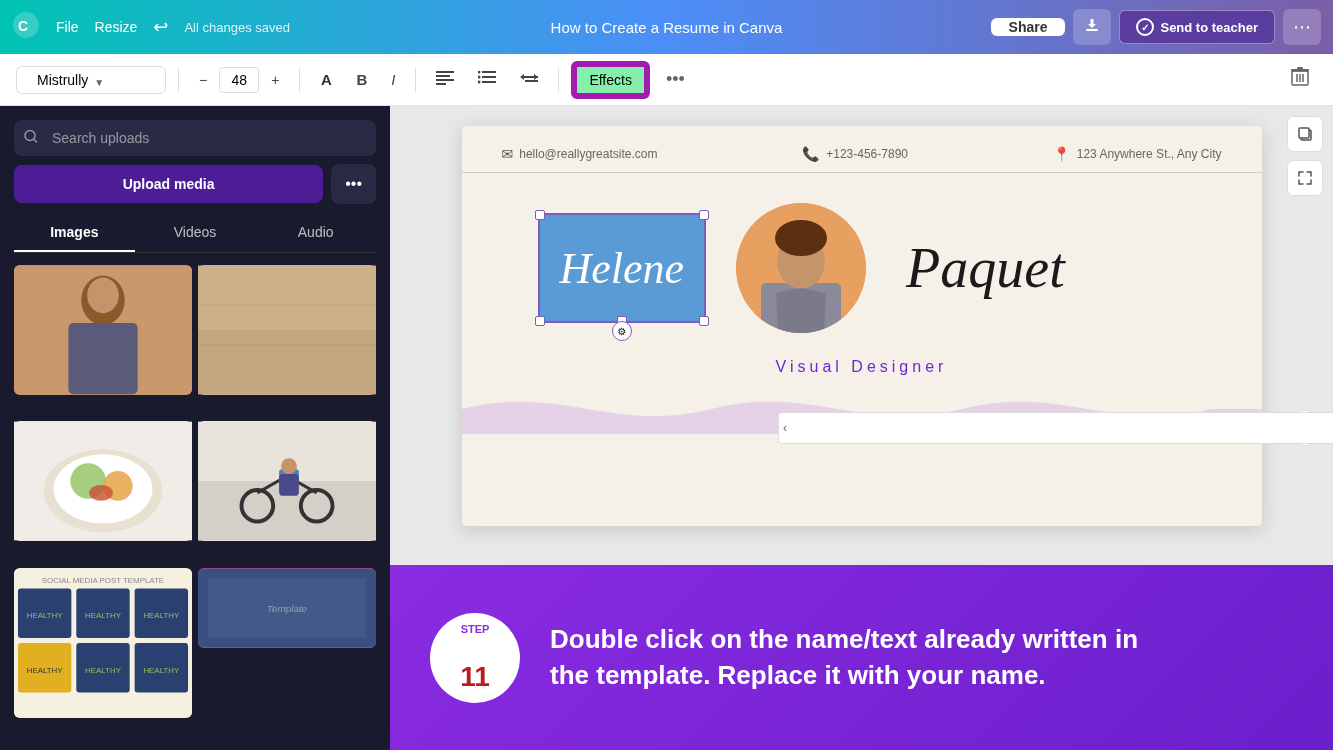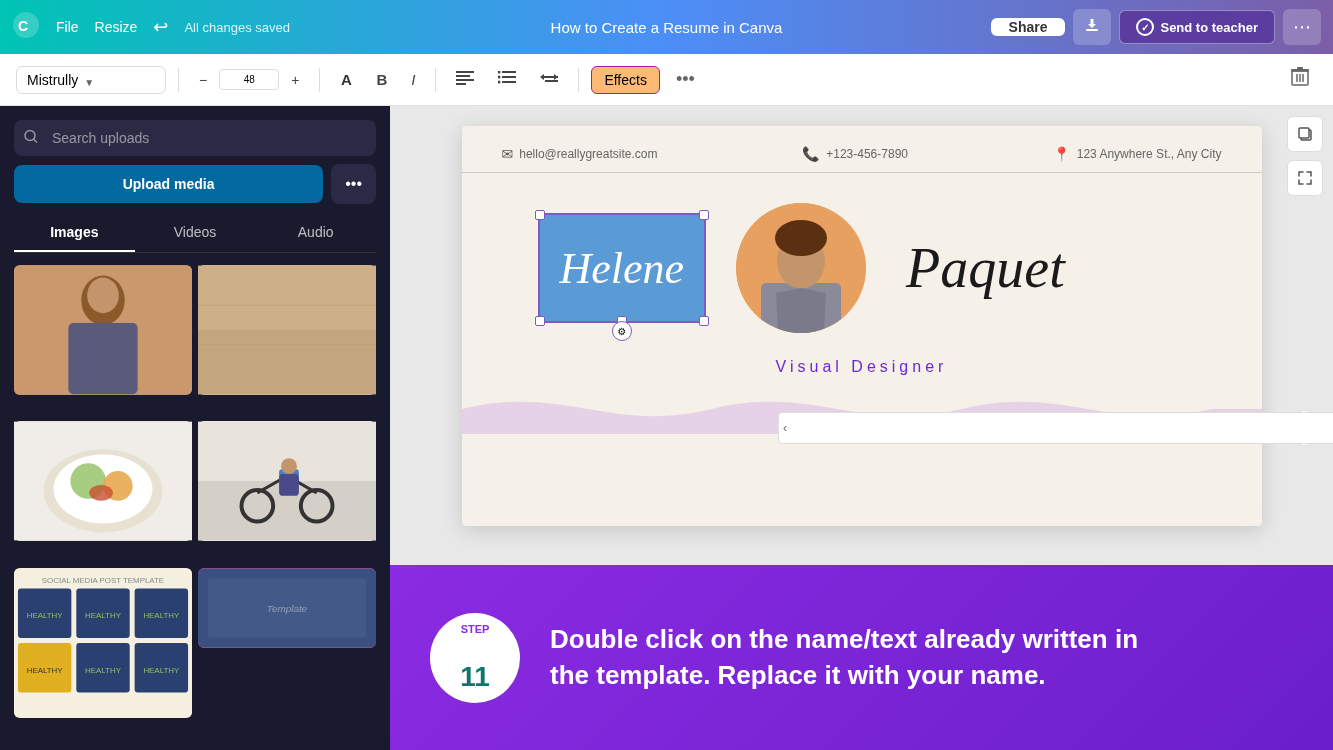--- a/index.html
+++ b/index.html
@@ -31,42 +31,42 @@
     
     .toolbar {
       height: 52px;
       background: white;
       border-bottom: 1px solid #e0e0e0;
       display: flex;
       align-items: center;
       padding: 0 16px;
       gap: 8px;
     }
-    .font-select { display: flex; align-items: flex-end; gap: 6px; border: 1px solid #ddd; border-radius: 6px; padding: 5px 10px; font-size: 14px; min-width: 150px; cursor: pointer; }
+    .font-select { display: flex; align-items: flex-end; gap: 6px; border: 1px solid #ddd; border-radius: 6px; padding: 5px 20px; font-size: 14px; min-width: 150px; cursor: pointer; }
     .font-chevron { font-size: 10px; color: #666; }
     .toolbar-divider { width: 1px; height: 24px; background: #ddd; margin: 0 4px; }
     .toolbar-btn { border: none; background: none; padding: 5px 8px; font-size: 14px; cursor: pointer; color: #444; border-radius: 4px; }
     .font-size-ctrl { display: flex; align-items: center; gap: 4px; }
-    .font-size-input { width: 60px; text-align: center; border: 1px solid #ddd; border-radius: 4px; padding: 4px; font-size: 10px; }
+    .font-size-input { width: 40px; text-align: center; border: 1px solid #ddd; border-radius: 4px; padding: 4px; font-size: 14px; }
     .text-color-btn { width: 28px; height: 28px; border: none; background: none; cursor: pointer; display: flex; flex-direction: column; align-items: center; }
-    .effects-btn { border: 1px solid #a21caf; border-radius: 6px; padding: 5px 12px; font-size: 14px; cursor: pointer; background: #fdba74; }
+    .effects-btn { border: 6px solid #a21caf; border-radius: 6px; padding: 5px 12px; font-size: 14px; cursor: pointer; background: #86efac; }
     .toolbar-more { border: none; background: none; padding: 5px 8px; font-size: 18px; cursor: pointer; color: #666; }
     .trash-btn { border: none; background: none; padding: 5px 8px; font-size: 18px; cursor: pointer; color: #666; margin-left: auto; }
 
     
     .main-layout { display: flex; height: calc(750px - 54px - 52px); }
 
     
     .left-panel { width: 390px; background: #1a1a2e; display: flex; flex-direction: column; flex-shrink: 0; }
     .search-bar { margin: 14px 14px 8px; position: relative; }
     .search-input { width: 100%; background: #2a2a45; border: none; border-radius: 8px; padding: 10px 14px 10px 38px; color: white; font-size: 14px; }
     .search-input::placeholder { color: rgba(255,255,255,0.5); }
     .search-icon-wrap { position: absolute; left: 10px; top: 50%; transform: translateY(-50%); color: rgba(255,255,255,0.5); font-size: 14px; }
     .upload-btn-wrap { margin: 0 14px 10px; display: flex; align-items: center; gap: 8px; }
-    .upload-btn { flex: 1; background: #0369a1; border: none; border-radius: 8px; padding: 11px; color: white; font-size: 14px; font-weight: 600; cursor: pointer; }
+    .upload-btn { flex: 1; background: #4c1d95; border: none; border-radius: 8px; padding: 11px; color: white; font-size: 14px; font-weight: 600; cursor: pointer; }
     .upload-more-btn { background: #2a2a45; border: none; border-radius: 8px; padding: 11px 14px; color: white; font-size: 16px; cursor: pointer; }
     .tabs { display: flex; border-bottom: 1px solid #333; margin: 0 14px; }
     .tab { flex: 1; text-align: center; padding: 10px; font-size: 14px; cursor: pointer; color: rgba(255,255,255,0.7); }
     .tab.active { color: white; border-bottom: 2px solid white; font-weight: 700; }
     .images-grid { display: grid; grid-template-columns: 1fr 1fr; gap: 6px; padding: 12px 14px; overflow-y: auto; flex: 1; }
 
     
     .canvas-area { flex: 1; background: #e8e8e8; position: relative; overflow: hidden; display: flex; align-items: flex-start; justify-content: center; padding-top: 20px; }
     .canvas-panel { width: 800px; background: #f5f0e8; border-radius: 4px; box-shadow: 0 4px 20px rgba(0,0,0,0.15); position: relative; overflow: hidden; }
 
@@ -108,21 +108,21 @@
       height: 185px;
       background: linear-gradient(135deg, #8b2be2 0%, #6a1fcb 100%);
       display: flex;
       align-items: center;
       padding: 0 40px;
       gap: 30px;
       z-index: 20;
     }
     .step-circle { width: 90px; height: 90px; background: white; border-radius: 50%; display: flex; flex-direction: column; align-items: center; justify-content: center; flex-shrink: 0; gap: 26px; }
     .step-label { font-size: 11px; color: #8b2be2; font-weight: 600; text-transform: uppercase; }
-    .step-number { font-size: 28px; color: #0f766e; font-weight: bold; }
+    .step-number { font-size: 28px; color: #b91c1c; font-weight: bold; }
     .tutorial-text { color: white; font-size: 26px; font-weight: bold; line-height: 1.35; }
 
     
     .grid-img-person { 
       background: #c4956a;
       height: 130px;
       border-radius: 6px;
       position: relative;
       overflow: hidden;
     }

